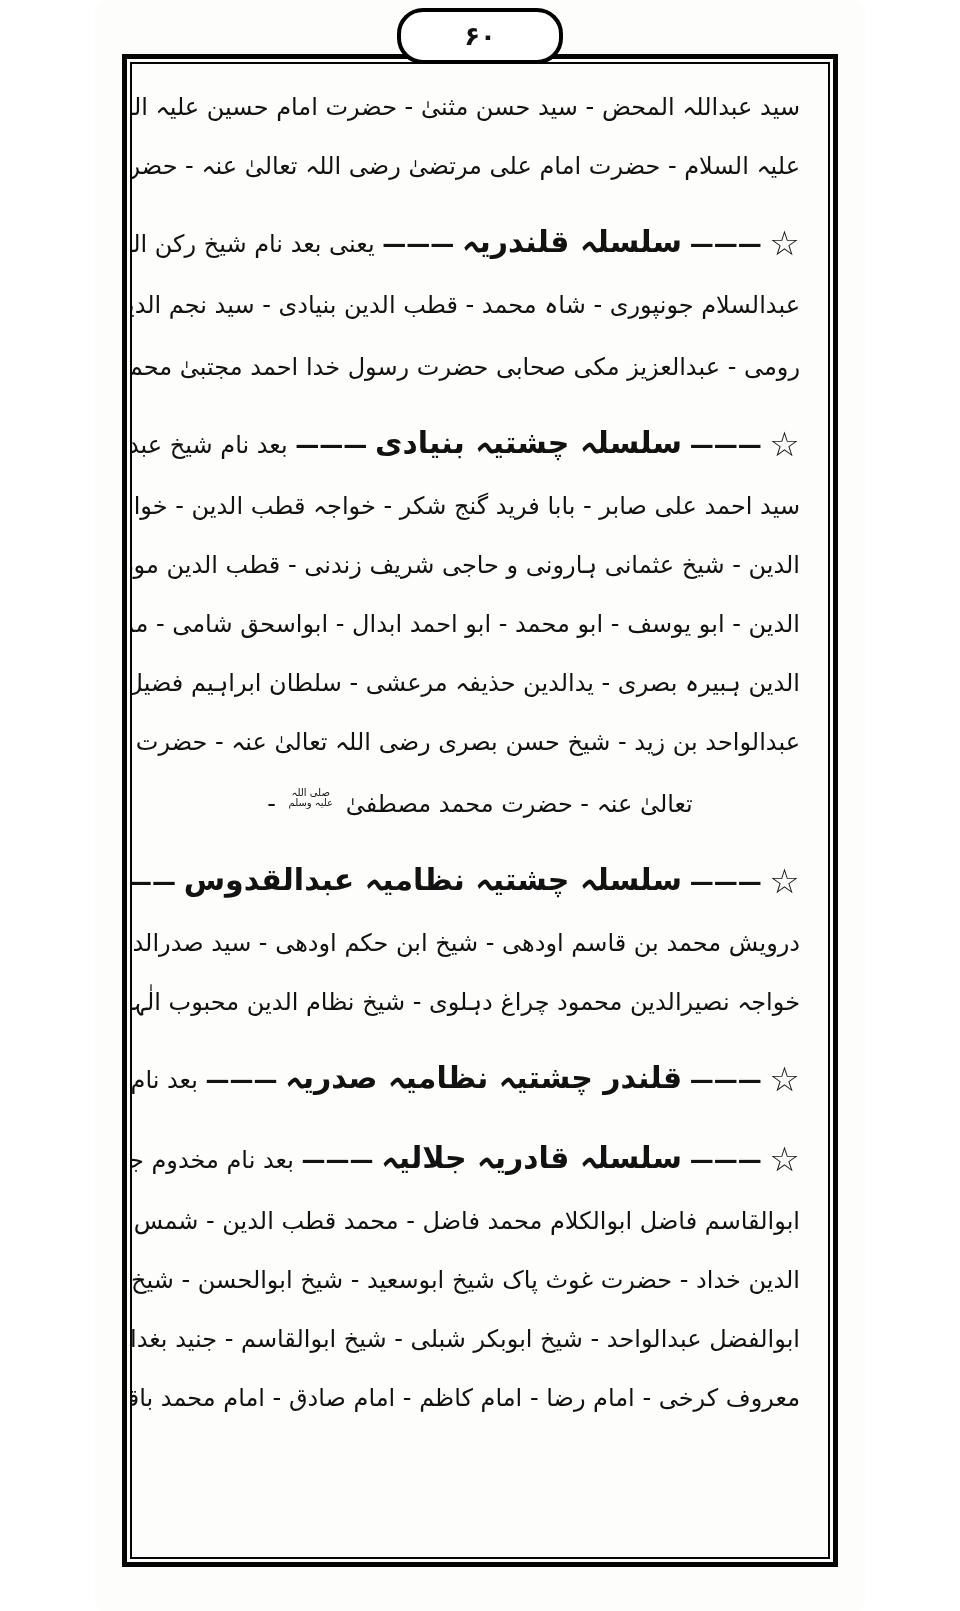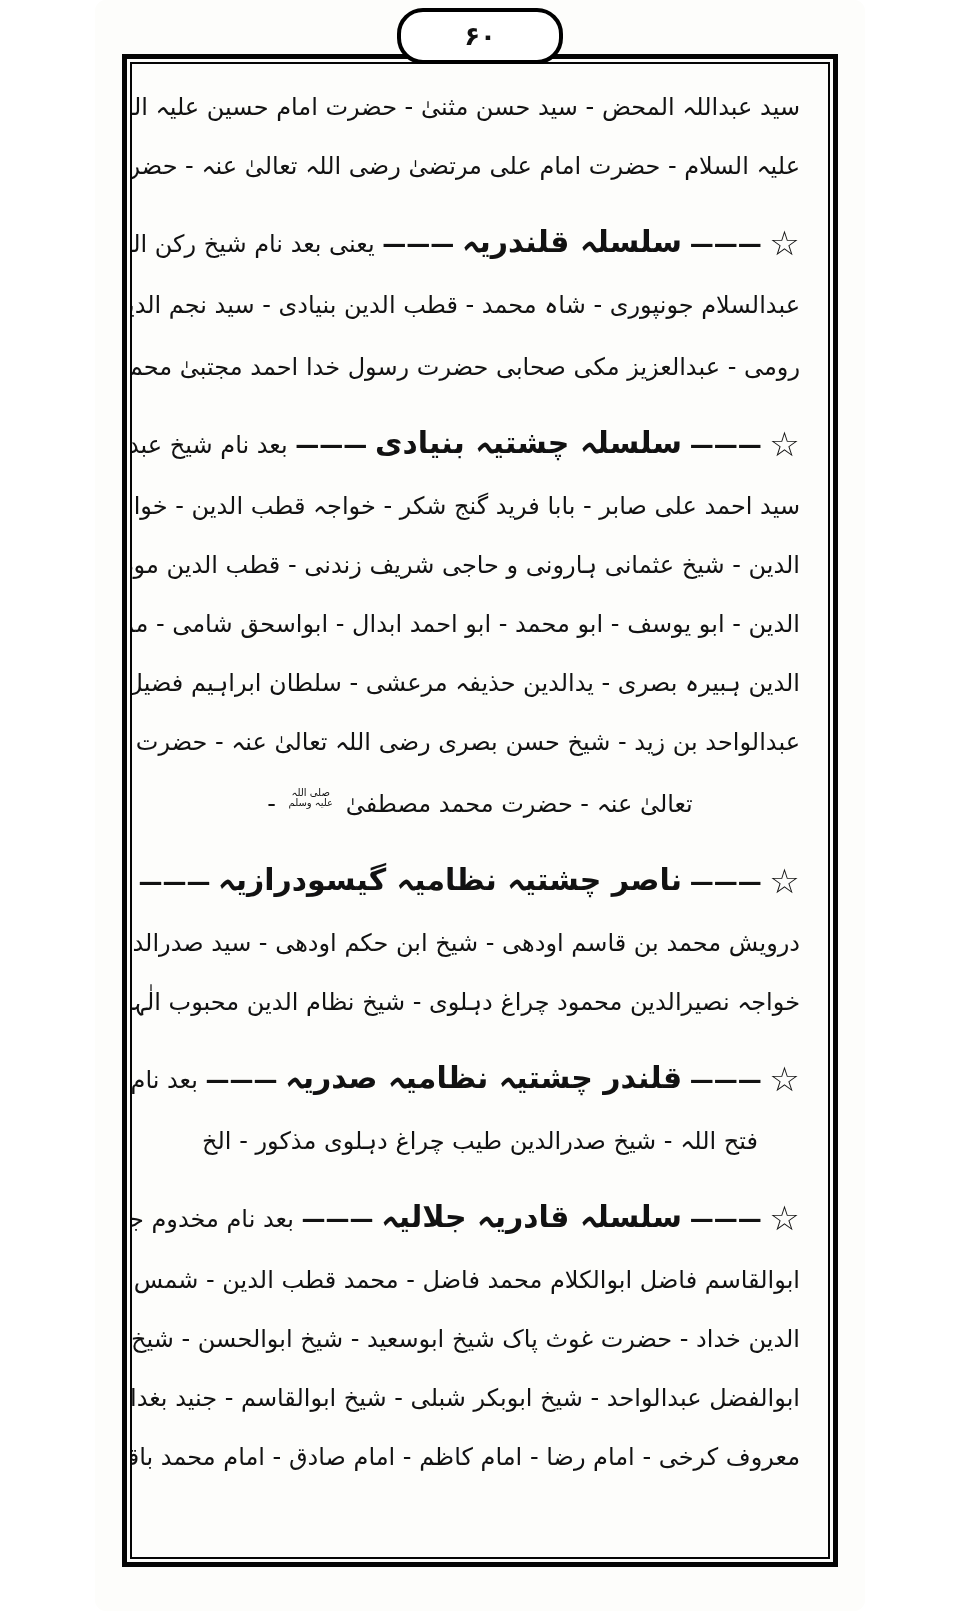--- a/index.html
+++ b/index.html
@@ -104,27 +104,26 @@
           <section class="silsila">
             <div class="heading line justify"><span class="star">☆</span> <span class="dash">———</span> <strong class="title">سلسلہ چشتیہ بنیادی</strong> <span class="dash">———</span> <span class="lead">بعد نام شیخ عبدالقدوس کے - شیخ محمد شیخ</span></div>
             <div class="line justify">سید احمد علی صابر - بابا فرید گنج شکر - خواجہ قطب الدین - خواجہ خواجگان سید معین</div>
             <div class="line justify">الدین - شیخ عثمانی ہارونی و حاجی شریف زندنی - قطب الدین مودود - ناصر</div>
             <div class="line justify">الدین - ابو یوسف - ابو محمد - ابو احمد ابدال - ابواسحق شامی - ممشاد علو دنوری - امین</div>
             <div class="line justify">الدین ہبیرہ بصری - یدالدین حذیفہ مرعشی - سلطان ابراہیم فضیل بن عیاض -</div>
             <div class="line justify">عبدالواحد بن زید - شیخ حسن بصری رضی اللہ تعالیٰ عنہ - حضرت علی مرتضیٰ رضی اللہ</div>
             <div class="line center">تعالیٰ عنہ - حضرت محمد مصطفیٰ <span class="honorific"><span>صلی اللہ</span><br><span>علیہ وسلم</span></span> -</div>
           </section>
           <section class="silsila">
-            <div class="heading line justify"><span class="star">☆</span> <span class="dash">———</span> <strong class="title">ناصر چشتیہ نظامیہ گیسودرازیہ</strong> <span class="dash">———</span> <span class="lead">بعد نام شیخ عبدالقدوس کے - شیخ</span></div>
+            <div class="heading line justify"><span class="star">☆</span> <span class="dash">———</span> <strong class="title">سلسلہ چشتیہ نظامیہ عبدالقدوس</strong> <span class="dash">———</span> <span class="lead">بعد نام شیخ عبدالقدوس کے - شیخ</span></div>
             <div class="line justify">درویش محمد بن قاسم اودھی - شیخ ابن حکم اودھی - سید صدرالدین - سید محمد گیسودراز</div>
             <div class="line justify">خواجہ نصیرالدین محمود چراغ دہلوی - شیخ نظام الدین محبوب الٰہی - بابا فرید مذکور - الخ</div>
           </section>
           <section class="silsila">
             <div class="heading line justify"><span class="star">☆</span> <span class="dash">———</span> <strong class="title">قلندر چشتیہ نظامیہ صدریہ</strong> <span class="dash">———</span> <span class="lead">بعد نام شیخ درویش محمد شیخ سعد اللہ شیخ</span></div>
-            <div class="line center">فتح اللہ - شیخ صدرالدین طیب چراغ دہلوی مذکور - الخ</div>
           </section>
           <section class="silsila">
             <div class="heading line justify"><span class="star">☆</span> <span class="dash">———</span> <strong class="title">سلسلہ قادریہ جلالیہ</strong> <span class="dash">———</span> <span class="lead">بعد نام مخدوم جہانیاں کے - عبید غیبی -</span></div>
             <div class="line justify">ابوالقاسم فاضل ابوالکلام محمد فاضل - محمد قطب الدین - شمس الدین علی الا فلحی - شمس</div>
             <div class="line justify">الدین خداد - حضرت غوث پاک شیخ ابوسعید - شیخ ابوالحسن - شیخ ابوالفرح - شیخ</div>
             <div class="line justify">ابوالفضل عبدالواحد - شیخ ابوبکر شبلی - شیخ ابوالقاسم - جنید بغدادی ، سری سقطی ،</div>
             <div class="line justify">معروف کرخی - امام رضا - امام کاظم - امام صادق - امام محمد باقر - امام سجاد - امام</div>
           </section>
         </div>
     </div>

